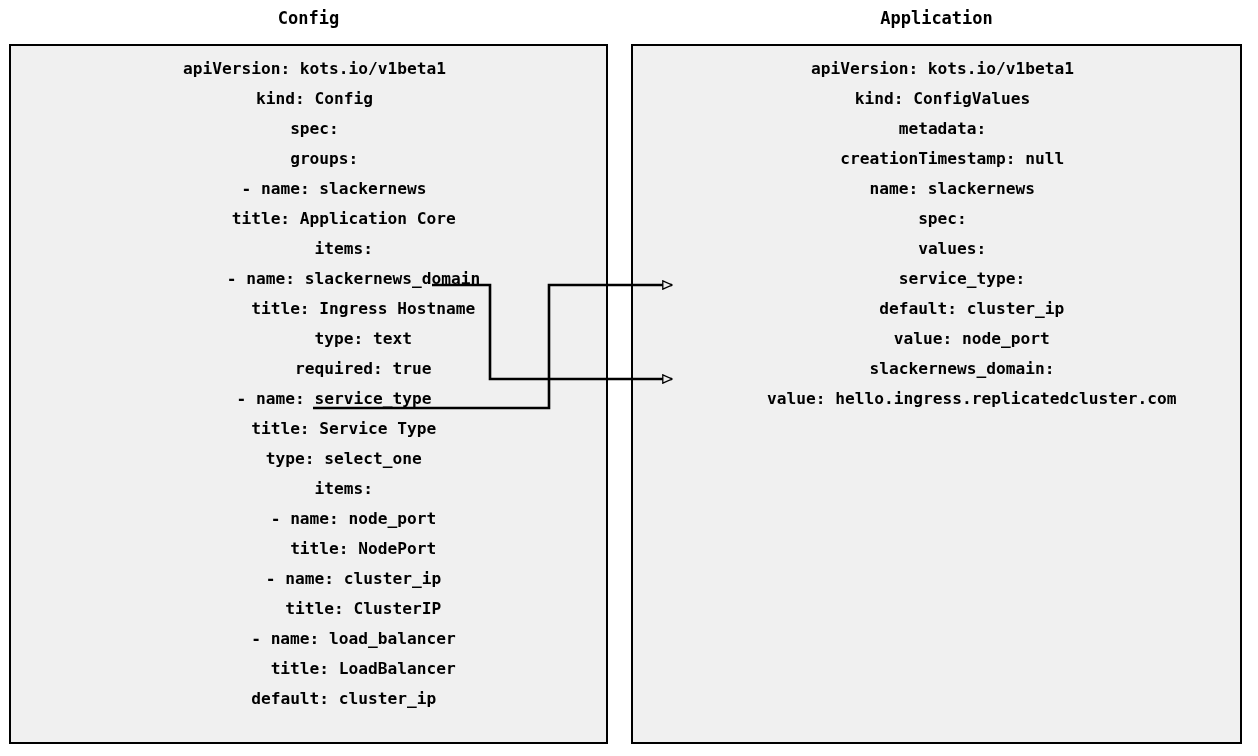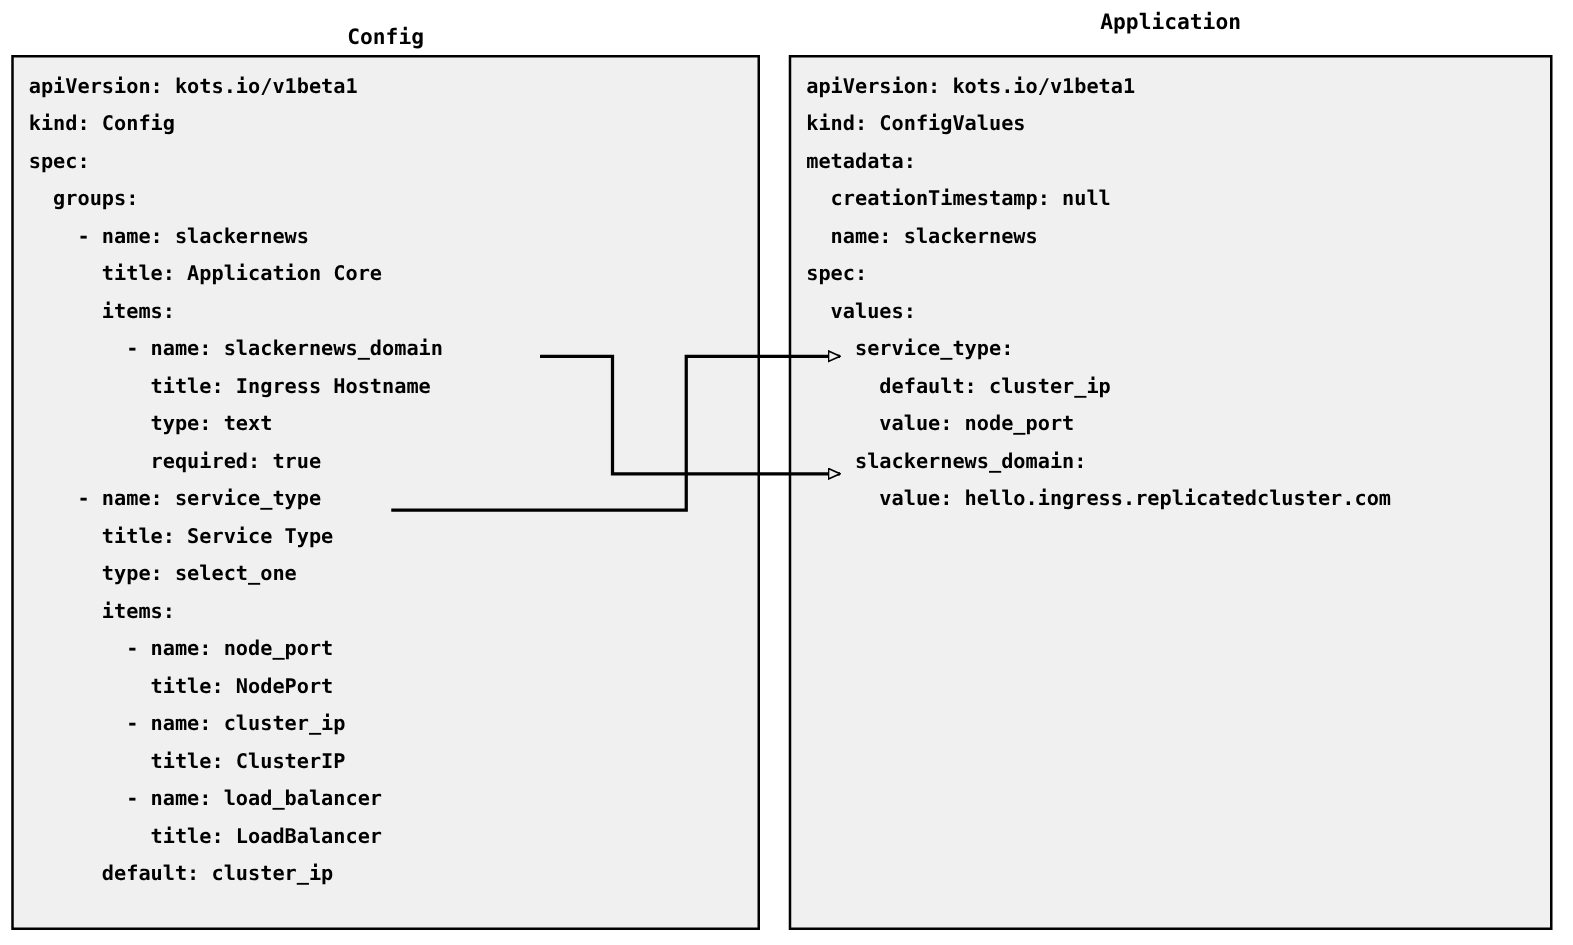--- a/index.html
+++ b/index.html
@@ -44,35 +44,36 @@
     font-size: 16.2px;
     line-height: 30px;
     letter-spacing: 0px;
     color: #000000;
     white-space: pre;
   }
   .code-line {
     height: 30px;
     white-space: pre;
     display: block;
+    text-align: center;
   }
 
   .connector-layer {
     position: absolute;
     left: 0;
     top: 0;
     width: 1258px;
     height: 756px;
     pointer-events: none;
   }
 </style>
 </head>
 <body>
 
-<div class="panel-title" style="left:9px; top:20px; width:599px;">Config</div>
+<div class="panel-title" style="left:9px; top:8px; width:599px;">Config</div>
 
 <div class="panel-title" style="left:631px; top:8px; width:611px;">Application</div>
 
 <div class="panel" style="left:9px; top:44px; width:599px; height:700px;">
   <div class="code-block" id="left-code"><span class="code-line">apiVersion: kots.io/v1beta1</span><span class="code-line">kind: Config</span><span class="code-line">spec:</span><span class="code-line">  groups:</span><span class="code-line">    - name: slackernews</span><span class="code-line">      title: Application Core</span><span class="code-line">      items:</span><span class="code-line">        - name: slackernews_domain</span><span class="code-line">          title: Ingress Hostname</span><span class="code-line">          type: text</span><span class="code-line">          required: true</span><span class="code-line">    - name: service_type</span><span class="code-line">      title: Service Type</span><span class="code-line">      type: select_one</span><span class="code-line">      items:</span><span class="code-line">        - name: node_port</span><span class="code-line">          title: NodePort</span><span class="code-line">        - name: cluster_ip</span><span class="code-line">          title: ClusterIP</span><span class="code-line">        - name: load_balancer</span><span class="code-line">          title: LoadBalancer</span><span class="code-line">      default: cluster_ip</span></div>
 </div>
 
 <div class="panel" style="left:631px; top:44px; width:611px; height:700px;">
   <div class="code-block" id="right-code"><span class="code-line">apiVersion: kots.io/v1beta1</span><span class="code-line">kind: ConfigValues</span><span class="code-line">metadata:</span><span class="code-line">  creationTimestamp: null</span><span class="code-line">  name: slackernews</span><span class="code-line">spec:</span><span class="code-line">  values:</span><span class="code-line">    service_type:</span><span class="code-line">      default: cluster_ip</span><span class="code-line">      value: node_port</span><span class="code-line">    slackernews_domain:</span><span class="code-line">      value: hello.ingress.replicatedcluster.com</span></div>
 </div>

